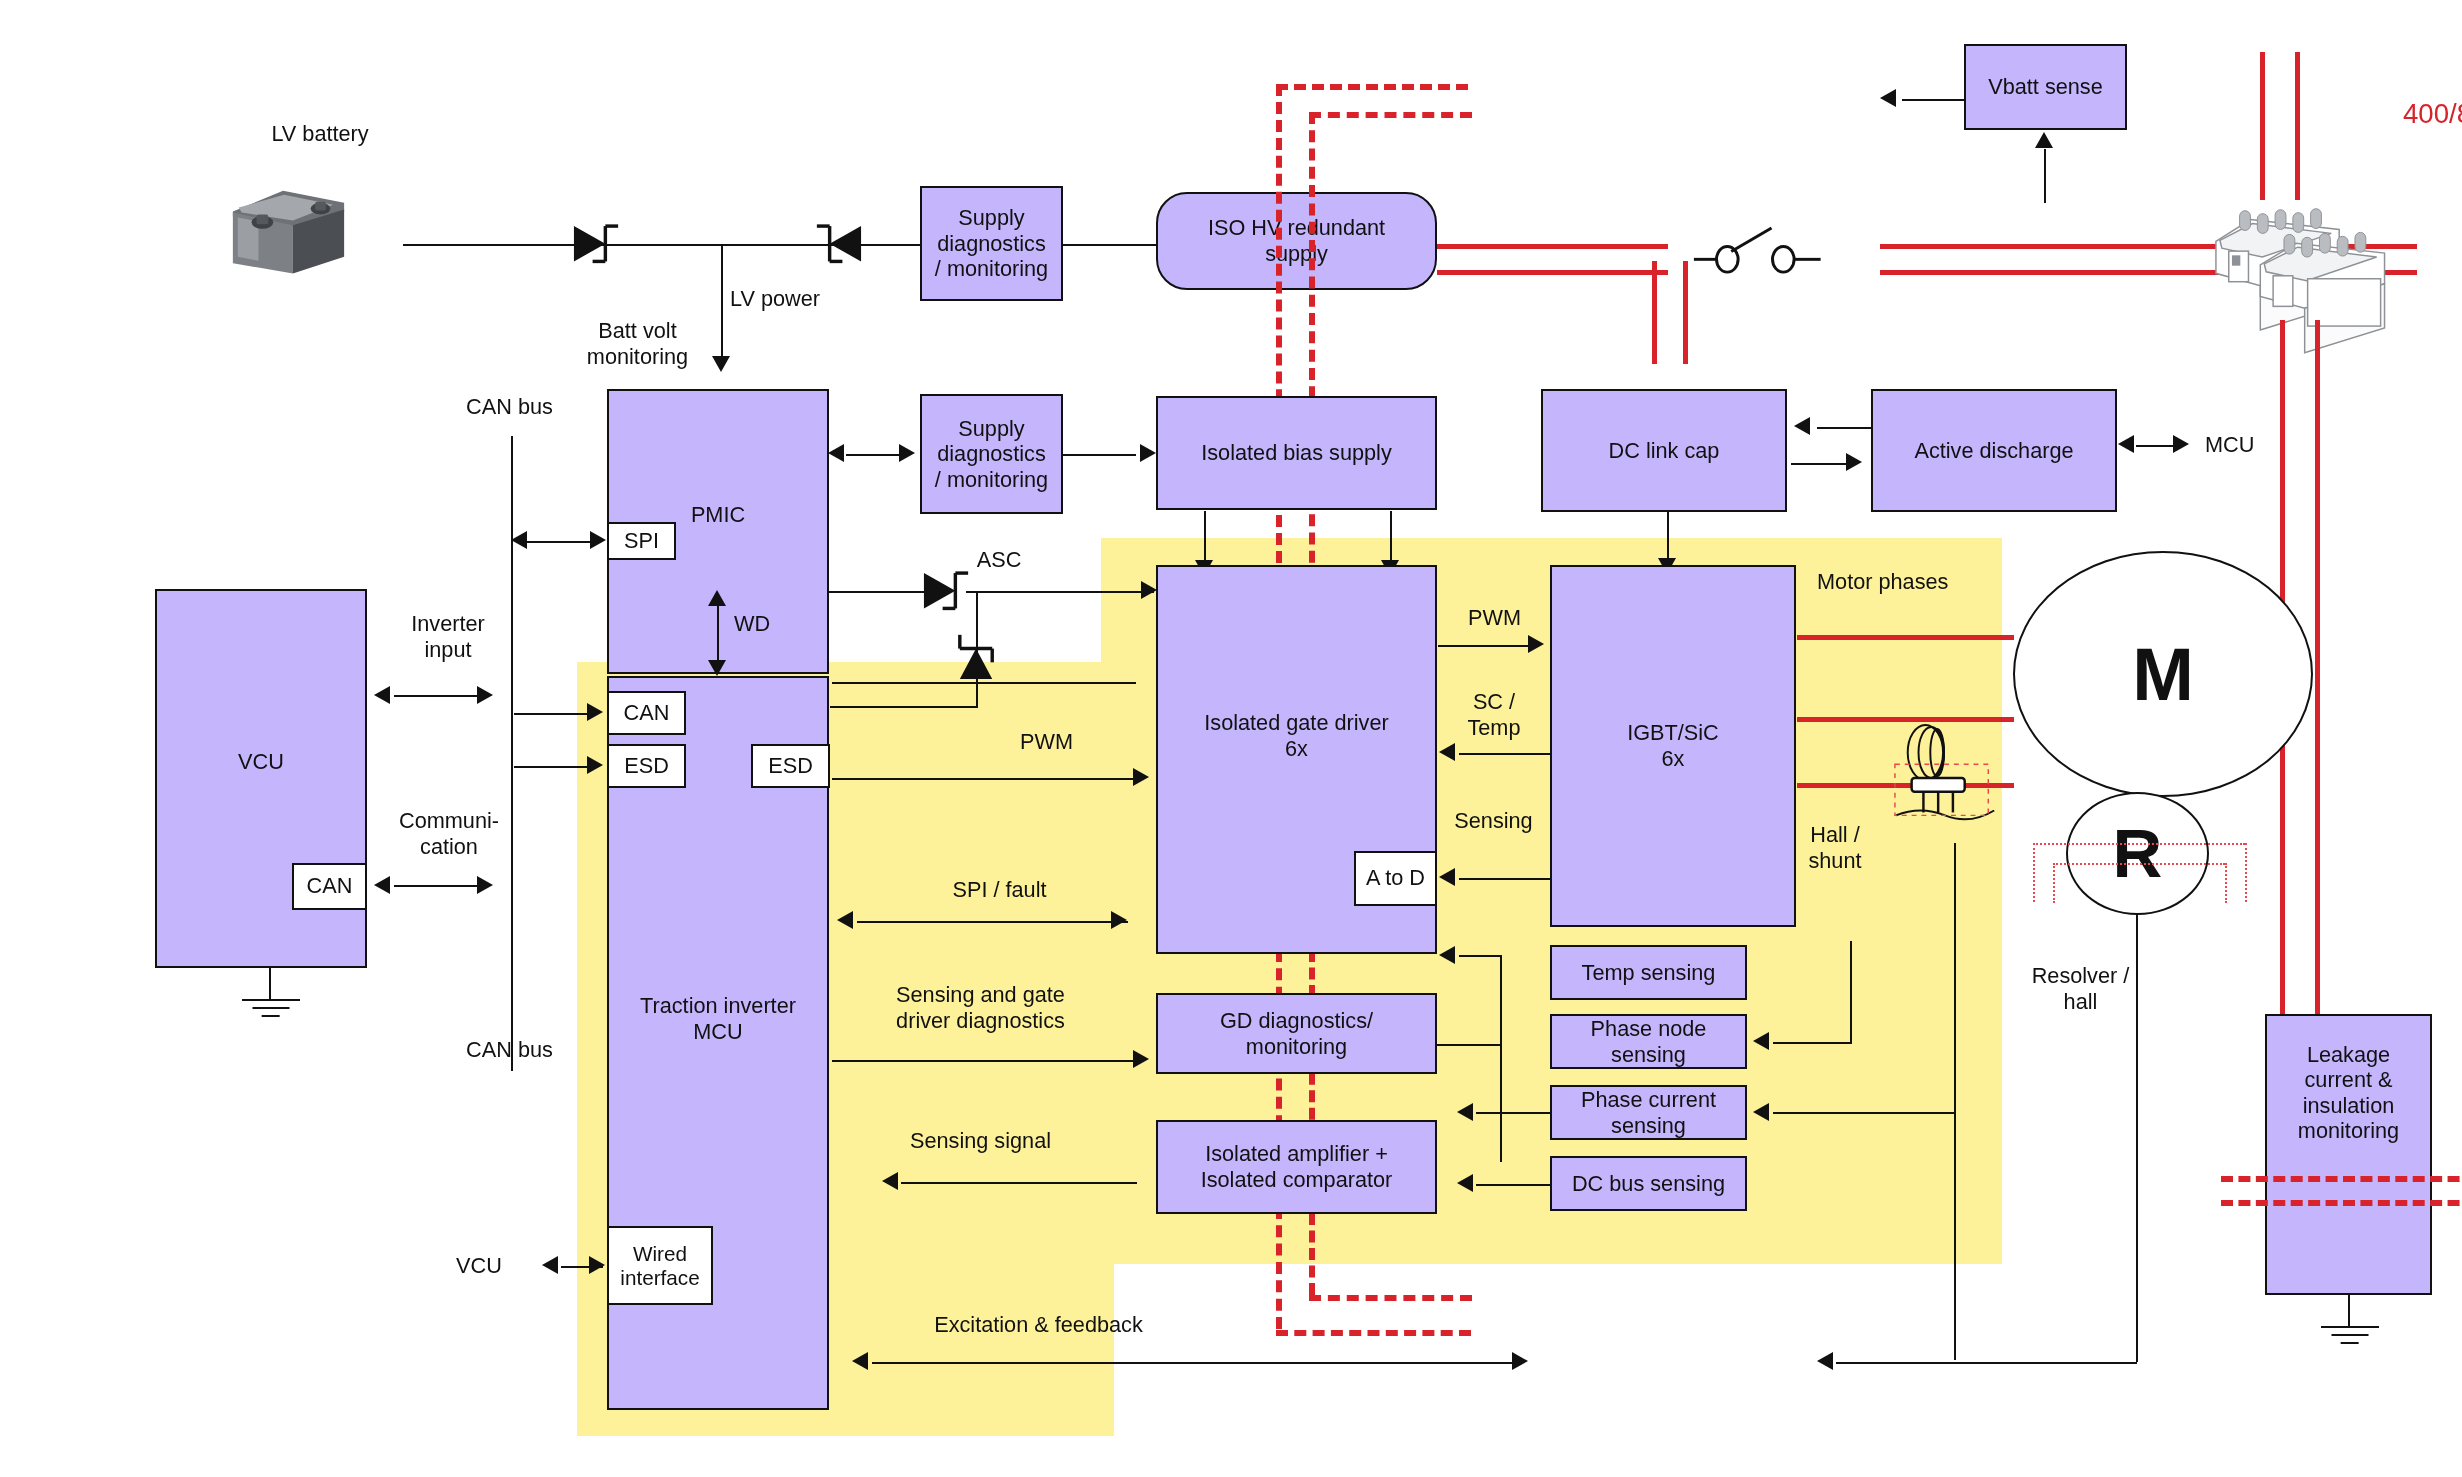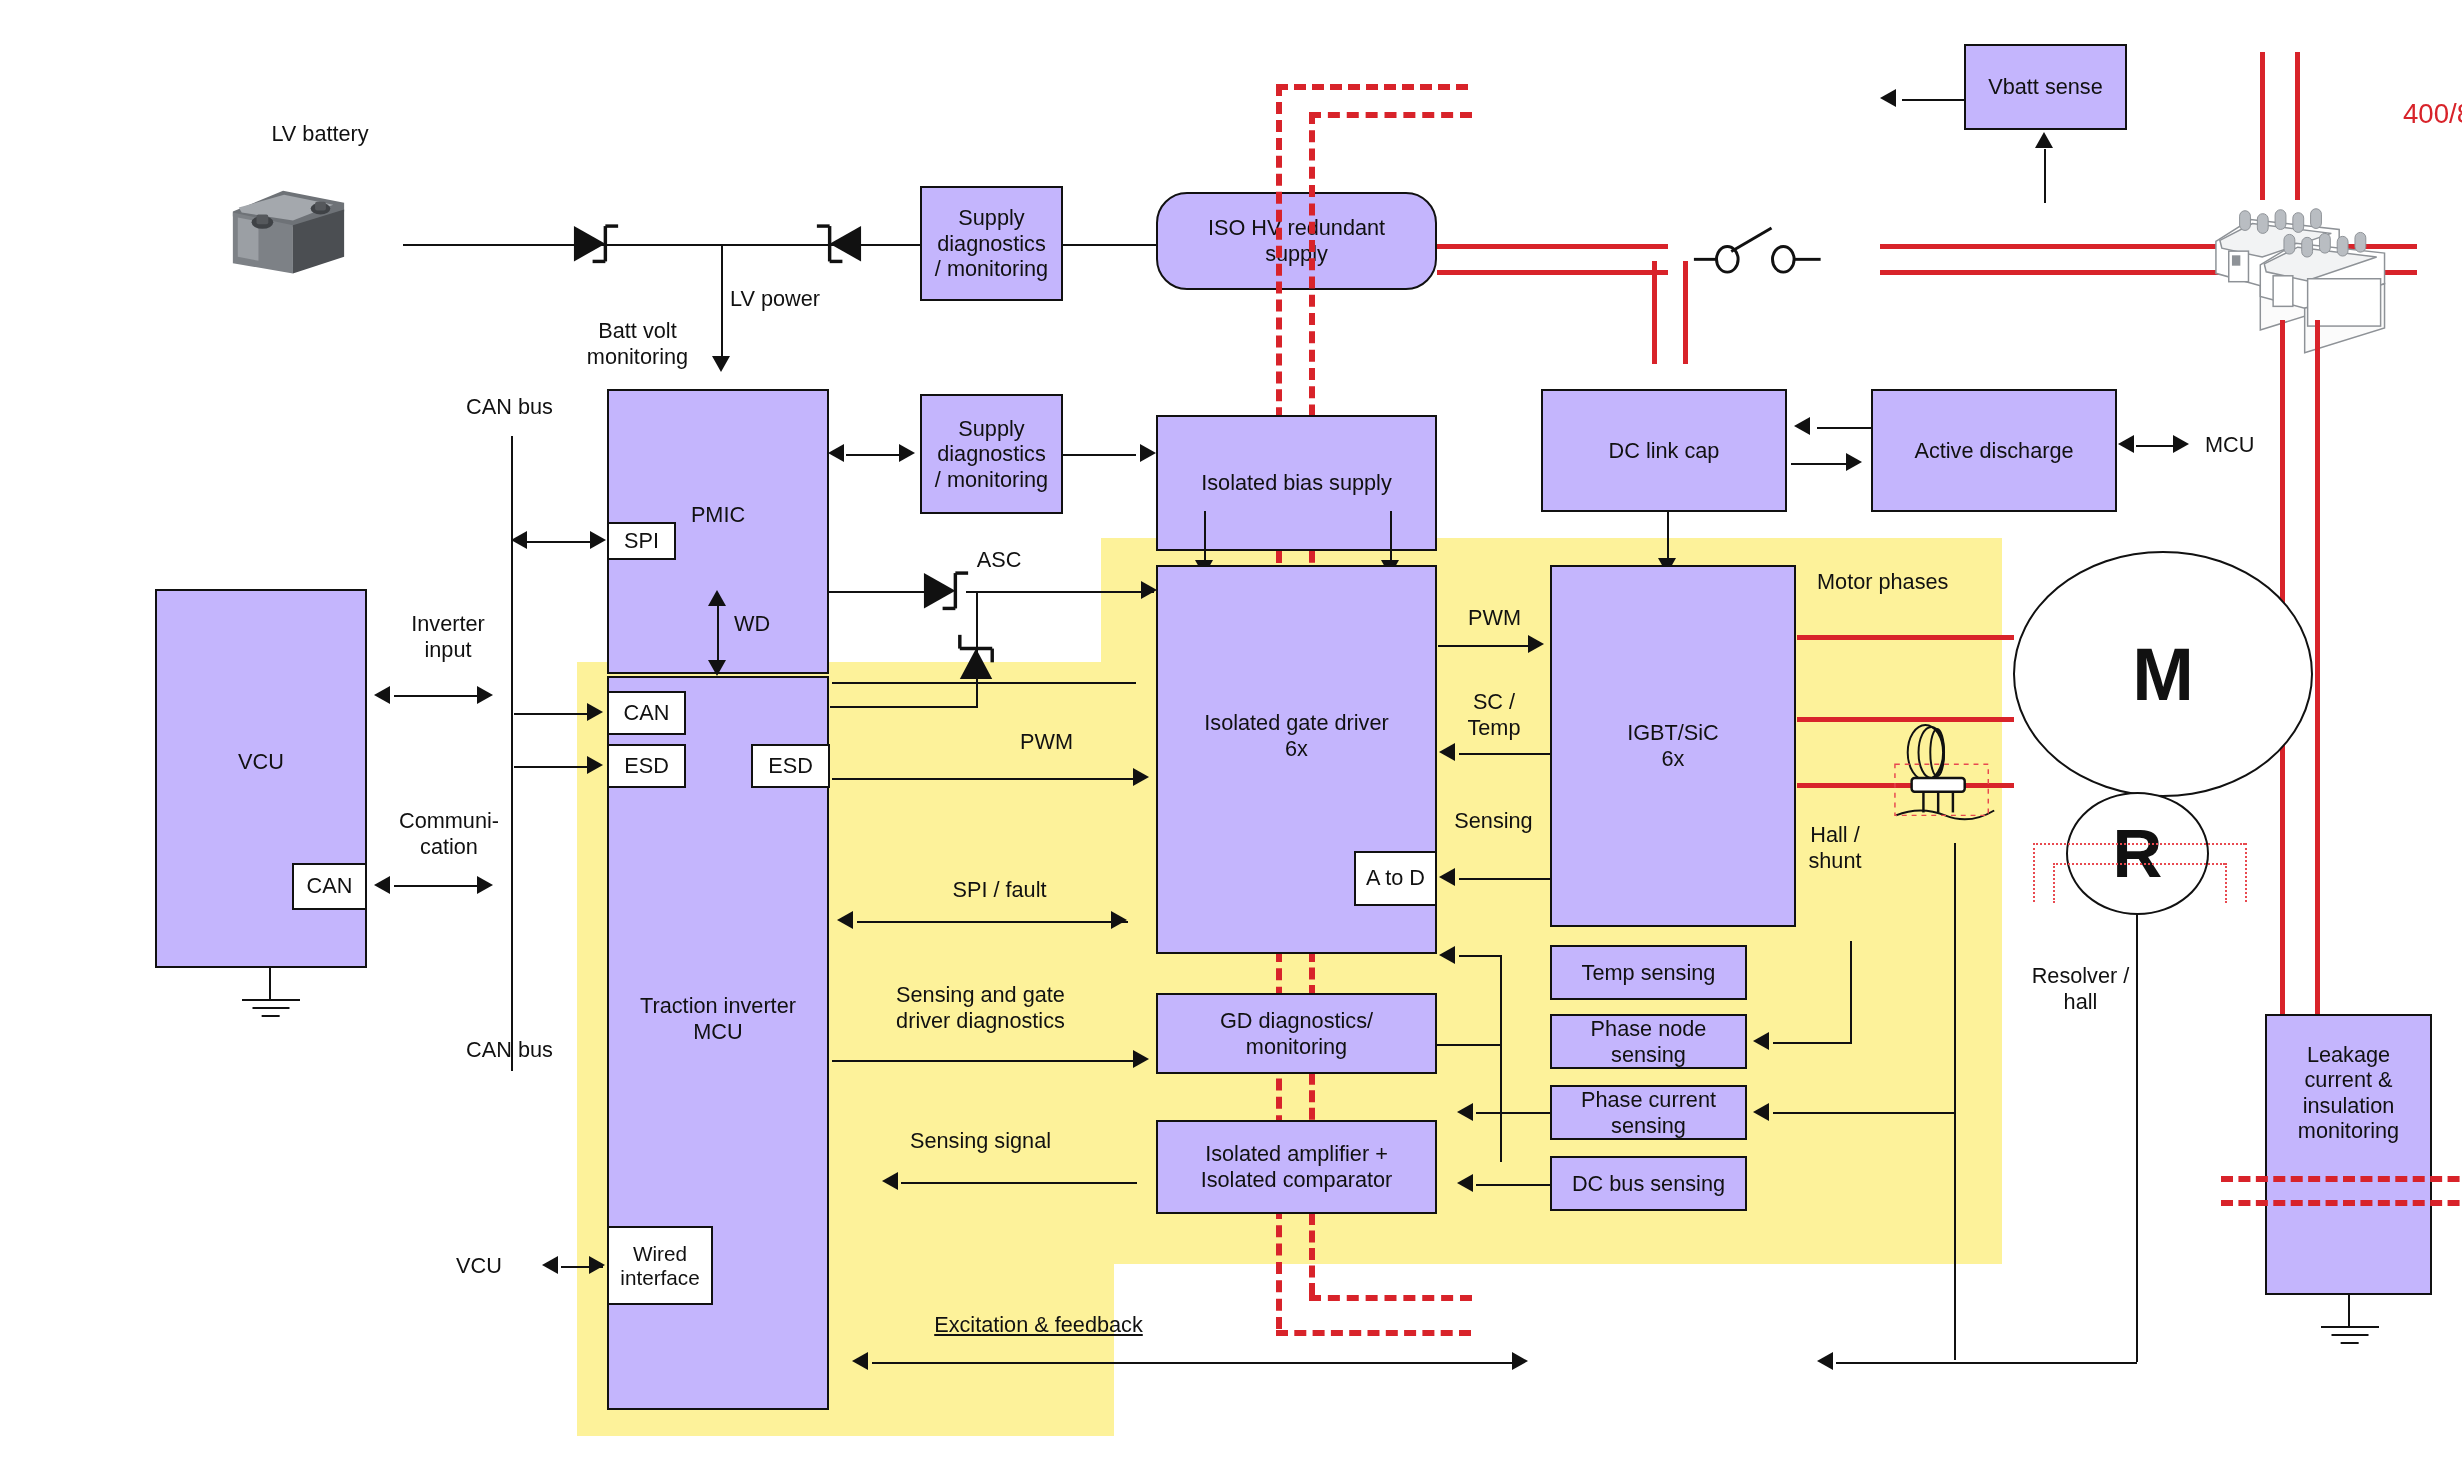--- a/index.html
+++ b/index.html
@@ -256,21 +256,21 @@
   <div class="blk" style="left:920px; top:394px; width:143px; height:120px;">Supply
 diagnostics
 / monitoring</div>
   <div class="w wh" style="left:846px; top:454px; width:57px;"></div>
   <div class="ar ar-l" style="left:828px; top:444px;"></div>
   <div class="ar ar-r" style="left:899px; top:444px;"></div>
 
   <div class="w wh" style="left:1063px; top:454px; width:73px;"></div>
   <div class="ar ar-r" style="left:1140px; top:444px;"></div>
 
-  <div class="blk" style="left:1156px; top:396px; width:281px; height:136px;margin-top:19px;">Isolated bias supply</div>
+  <div class="blk" style="left:1156px; top:396px; width:281px; height:114px;">Isolated bias supply</div>
   <div class="w wv" style="left:1204px; top:511px; height:54px;"></div>
   <div class="ar ar-d" style="left:1195px; top:560px;"></div>
   <div class="w wv" style="left:1390px; top:511px; height:54px;"></div>
   <div class="ar ar-d" style="left:1381px; top:560px;"></div>
 
   <div class="blk" style="left:1541px; top:389px; width:246px; height:123px;">DC link cap</div>
   <div class="w wv" style="left:1667px; top:512px; height:52px;"></div>
   <div class="ar ar-d" style="left:1658px; top:558px;"></div>
 
   <div class="blk" style="left:1871px; top:389px; width:246px; height:123px;">Active discharge</div>
@@ -454,21 +454,21 @@
   <div class="dash-thin-v" style="left:2225px; top:863px; height:40px;"></div>
 
   <div class="lbl" style="left:1999px; top:963px; width:163px;">Resolver /
 hall</div>
   <div class="w wv" style="left:2136px; top:914px; height:448px;"></div>
   <div class="w wh" style="left:1836px; top:1362px; width:301px;"></div>
   <div class="ar ar-l" style="left:1817px; top:1352px;"></div>
 
   <div class="w wv" style="left:1954px; top:843px; height:517px;"></div>
 
-  <div class="lbl" style="left:891px; top:1312px; width:295px;text-decoration:underline;">Excitation &amp; feedback</div>
+  <div class="lbl" style="left:891px; top:1312px; width:295px;">Excitation &amp; feedback</div>
   <div class="w wh" style="left:872px; top:1362px; width:645px;"></div>
   <div class="ar ar-l" style="left:852px; top:1352px;"></div>
   <div class="ar ar-r" style="left:1512px; top:1352px;"></div>
 
   <div class="blk" style="left:2265px; top:1014px; width:167px; height:281px; align-items:flex-start; padding-top:25.6px;">
     <span>Leakage
 current &amp;
 insulation
 monitoring</span>
   </div>

